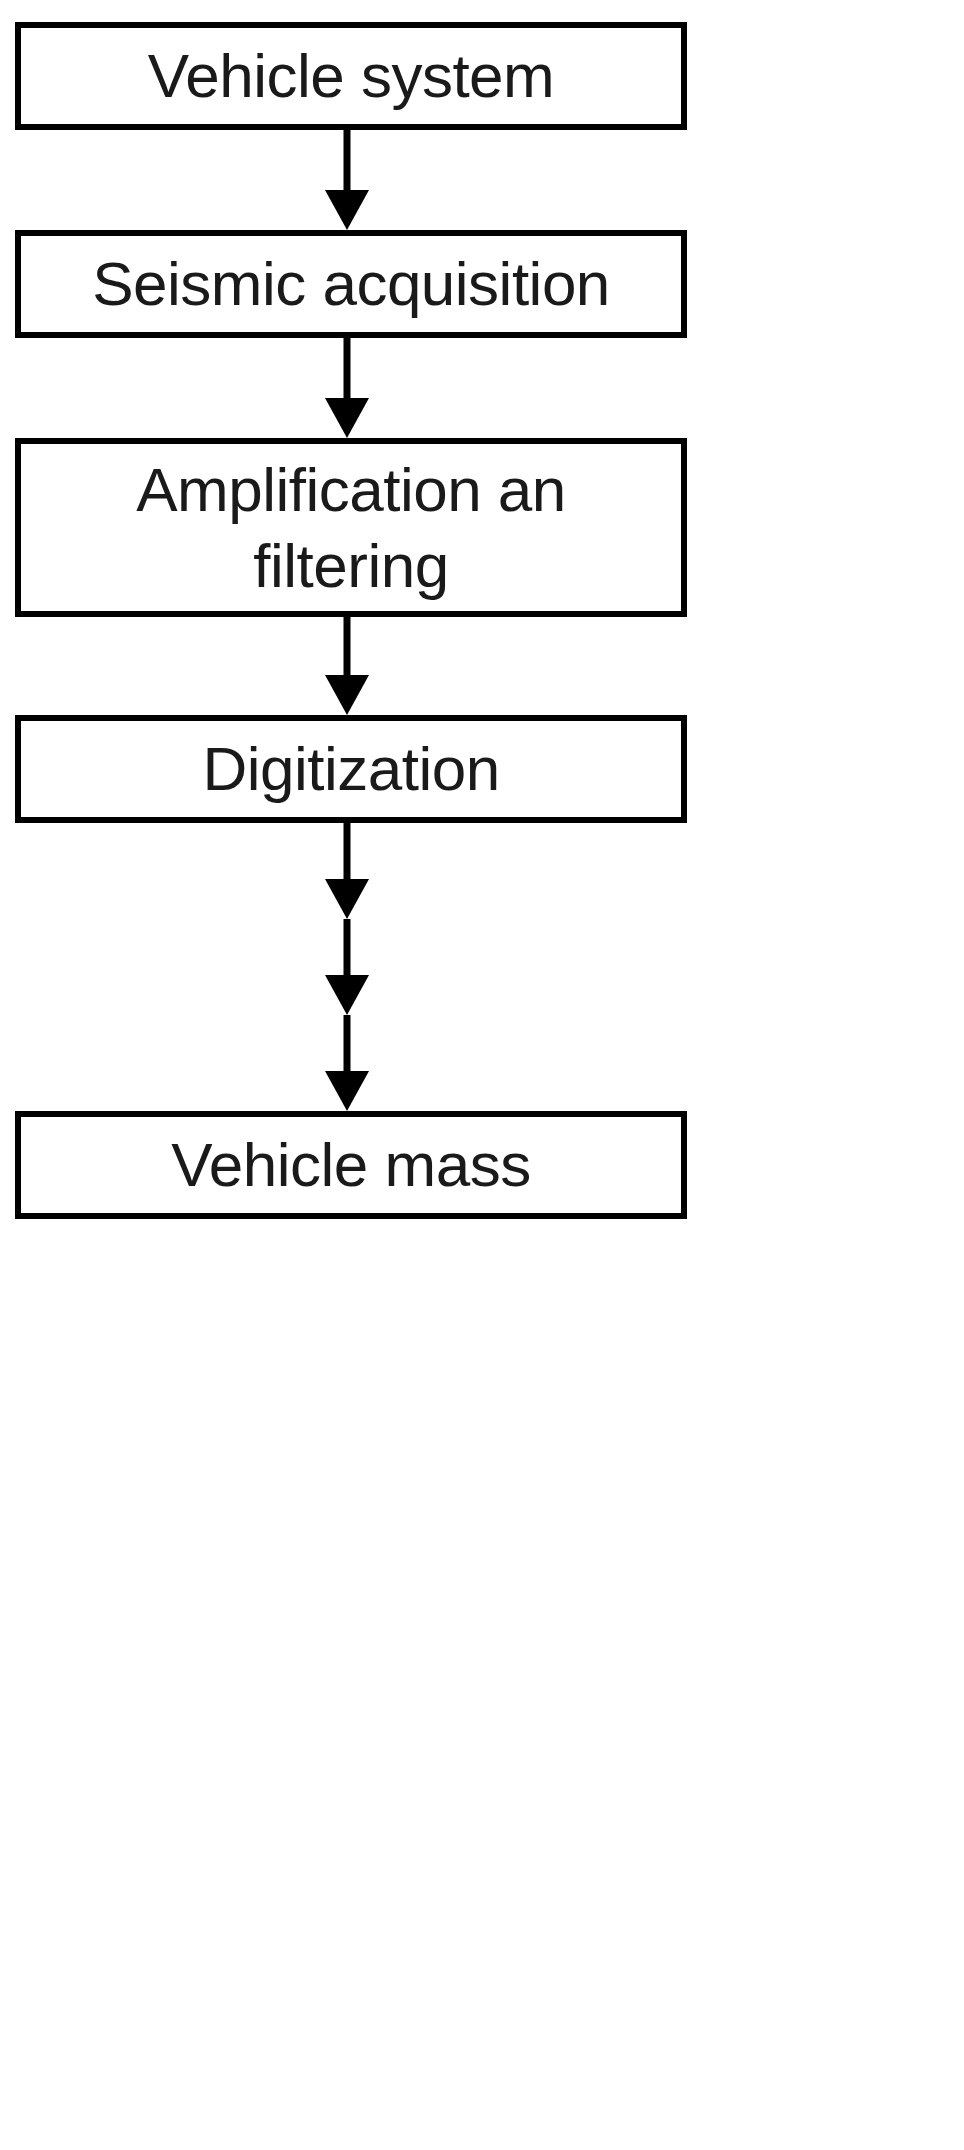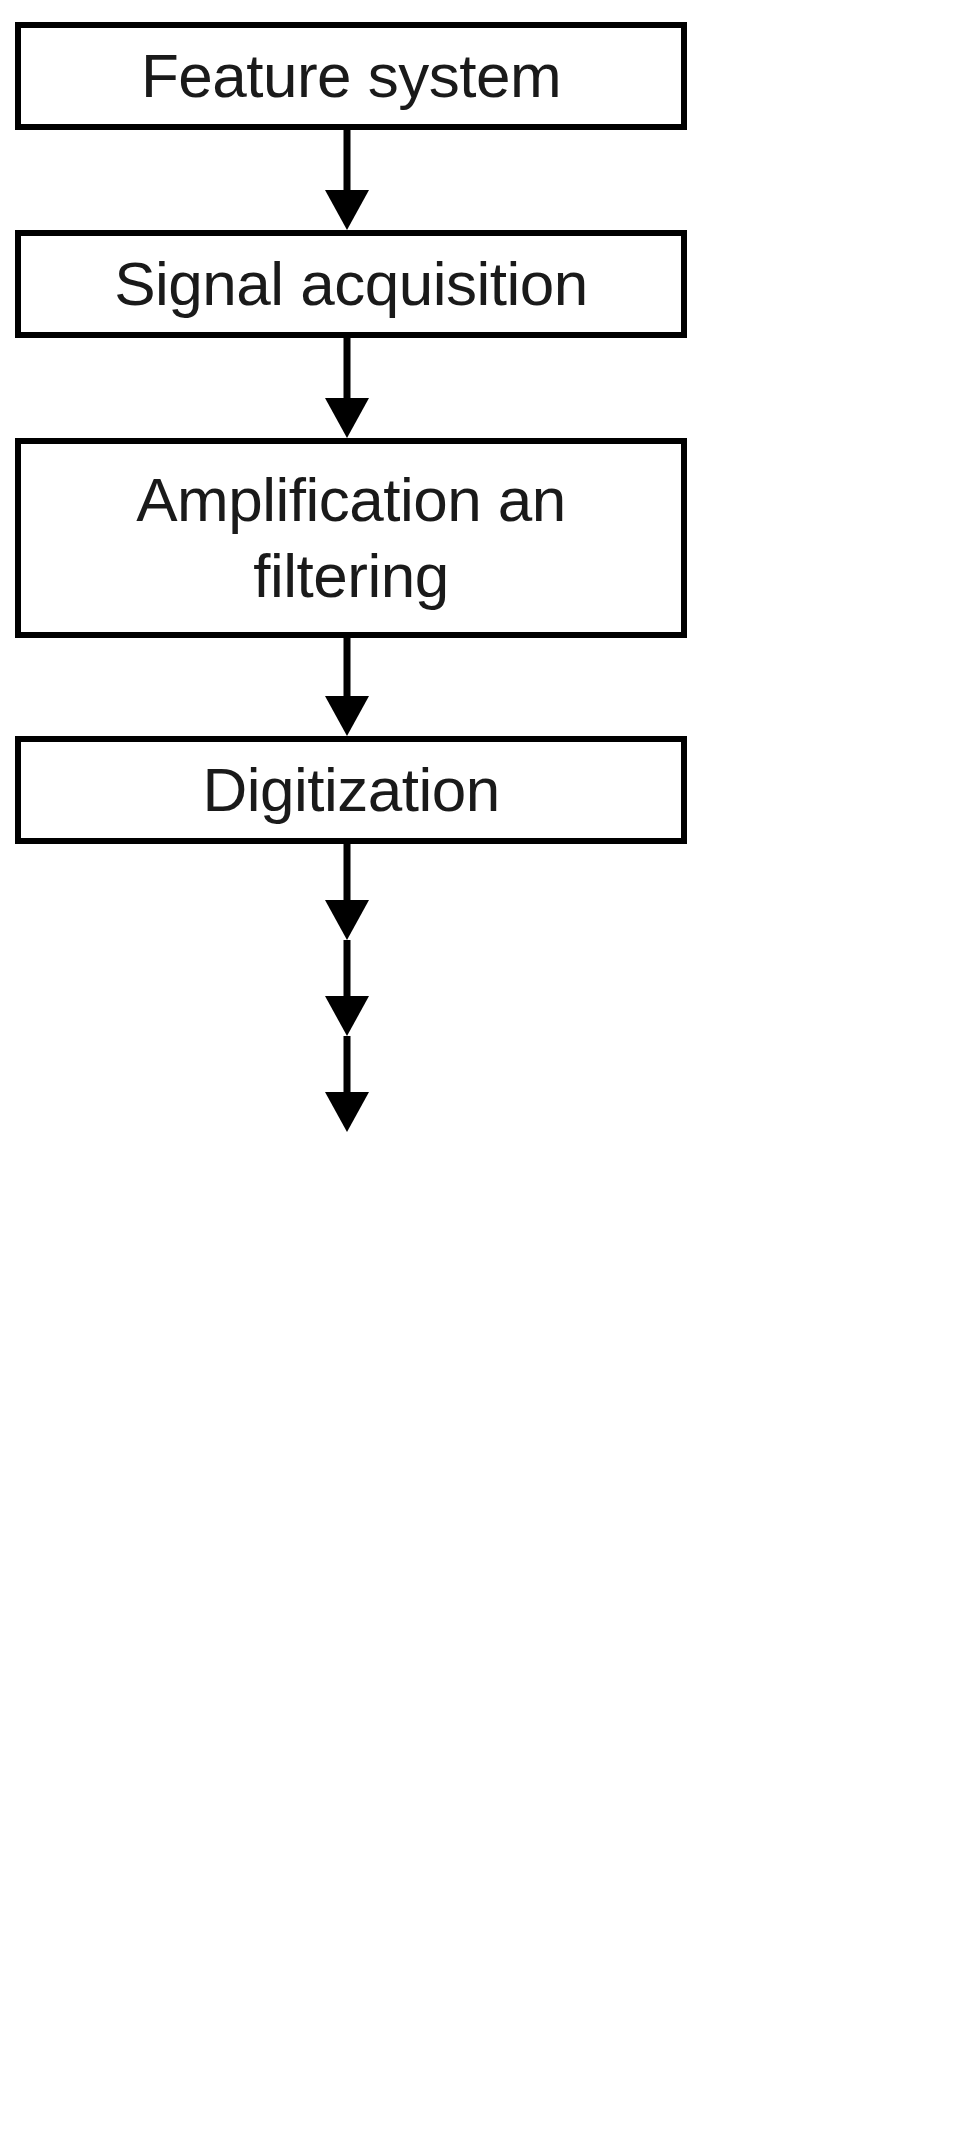--- a/index.html
+++ b/index.html
@@ -40,21 +40,21 @@
     font-family: "Liberation Sans", sans-serif;
     font-size: 62px;
     line-height: 1.22;
     color: #1a1a1a;
     letter-spacing: -0.5px;
     white-space: pre-line;
     padding: 0 10px;
   }
   
   .h-std { height: 108px; }
-  .h-tall { height: 200px; text-align: center; }
+  .h-tall { height: 179px; text-align: center; }
 
   .connector {
     position: relative;
     width: 672px;
     display: flex;
     justify-content: center;
     align-items: flex-start;
   }
   .c-short { height: 100px; }
   .c-mid   { height: 98px; }
@@ -88,32 +88,32 @@
     border-top: 40px solid #000000;
   }
 </style>
 </head>
 <body>
 
 <div id="flowchart">
   <div class="chain">
 
     <div class="node h-std">
-      <span class="node-label">Feature system</span>
+      <span class="node-label">Vehicle system</span>
     </div>
 
     <div class="connector c-short">
       <div class="arrow">
         <div class="arrow-stem"></div>
         <div class="arrow-head"></div>
       </div>
     </div>
 
     <div class="node h-std">
-      <span class="node-label">Signal acquisition</span>
+      <span class="node-label">Seismic acquisition</span>
     </div>
 
     <div class="connector c-short">
       <div class="arrow">
         <div class="arrow-stem"></div>
         <div class="arrow-head"></div>
       </div>
     </div>
 
     <div class="node h-tall">
@@ -148,15 +148,18 @@
     </div>
 
 
     <div class="connector c-long">
       <div class="arrow">
         <div class="arrow-stem"></div>
         <div class="arrow-head"></div>
       </div>
     </div>
 
+    <div class="node h-std">
+      <span class="node-label">Vehicle mass</span>
+    </div>
 
   </div>
 </div>
 
 </body></html>

